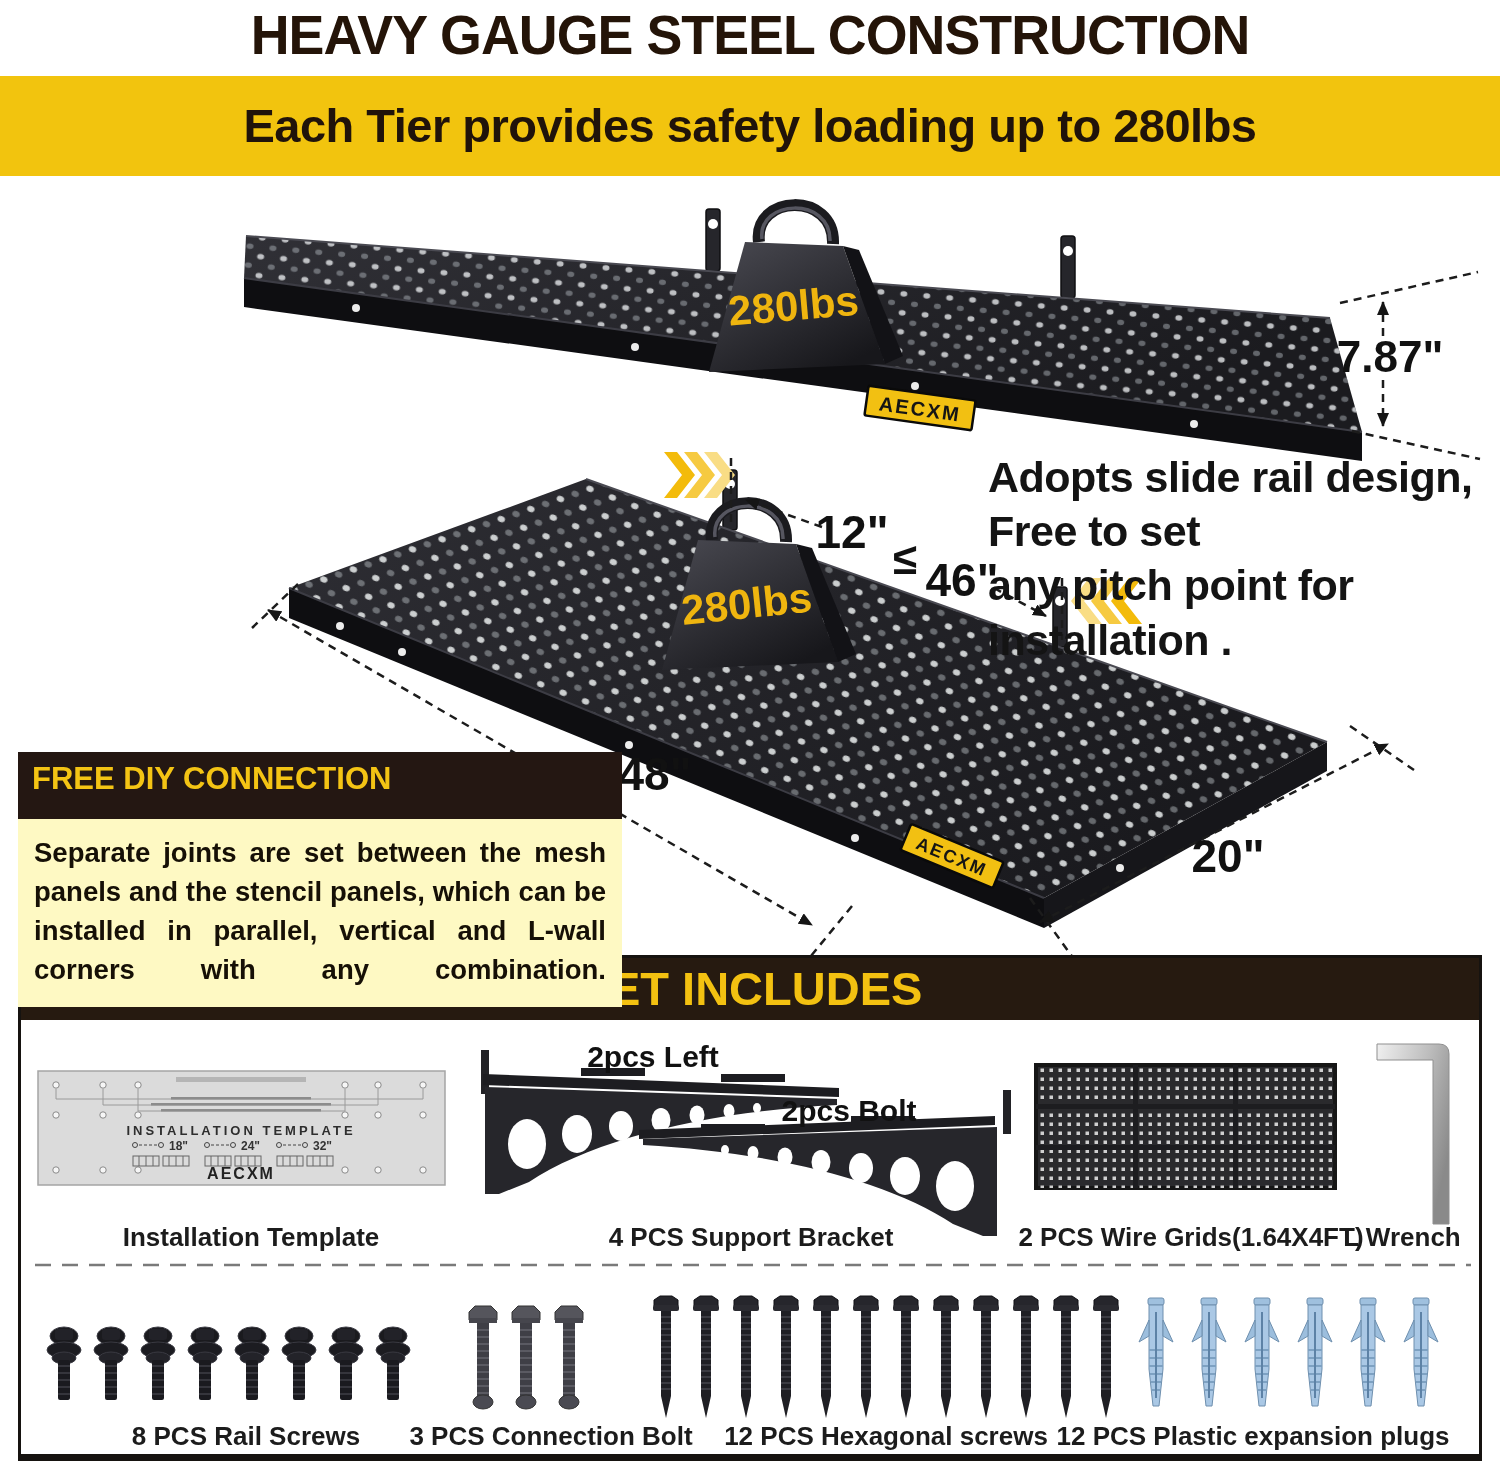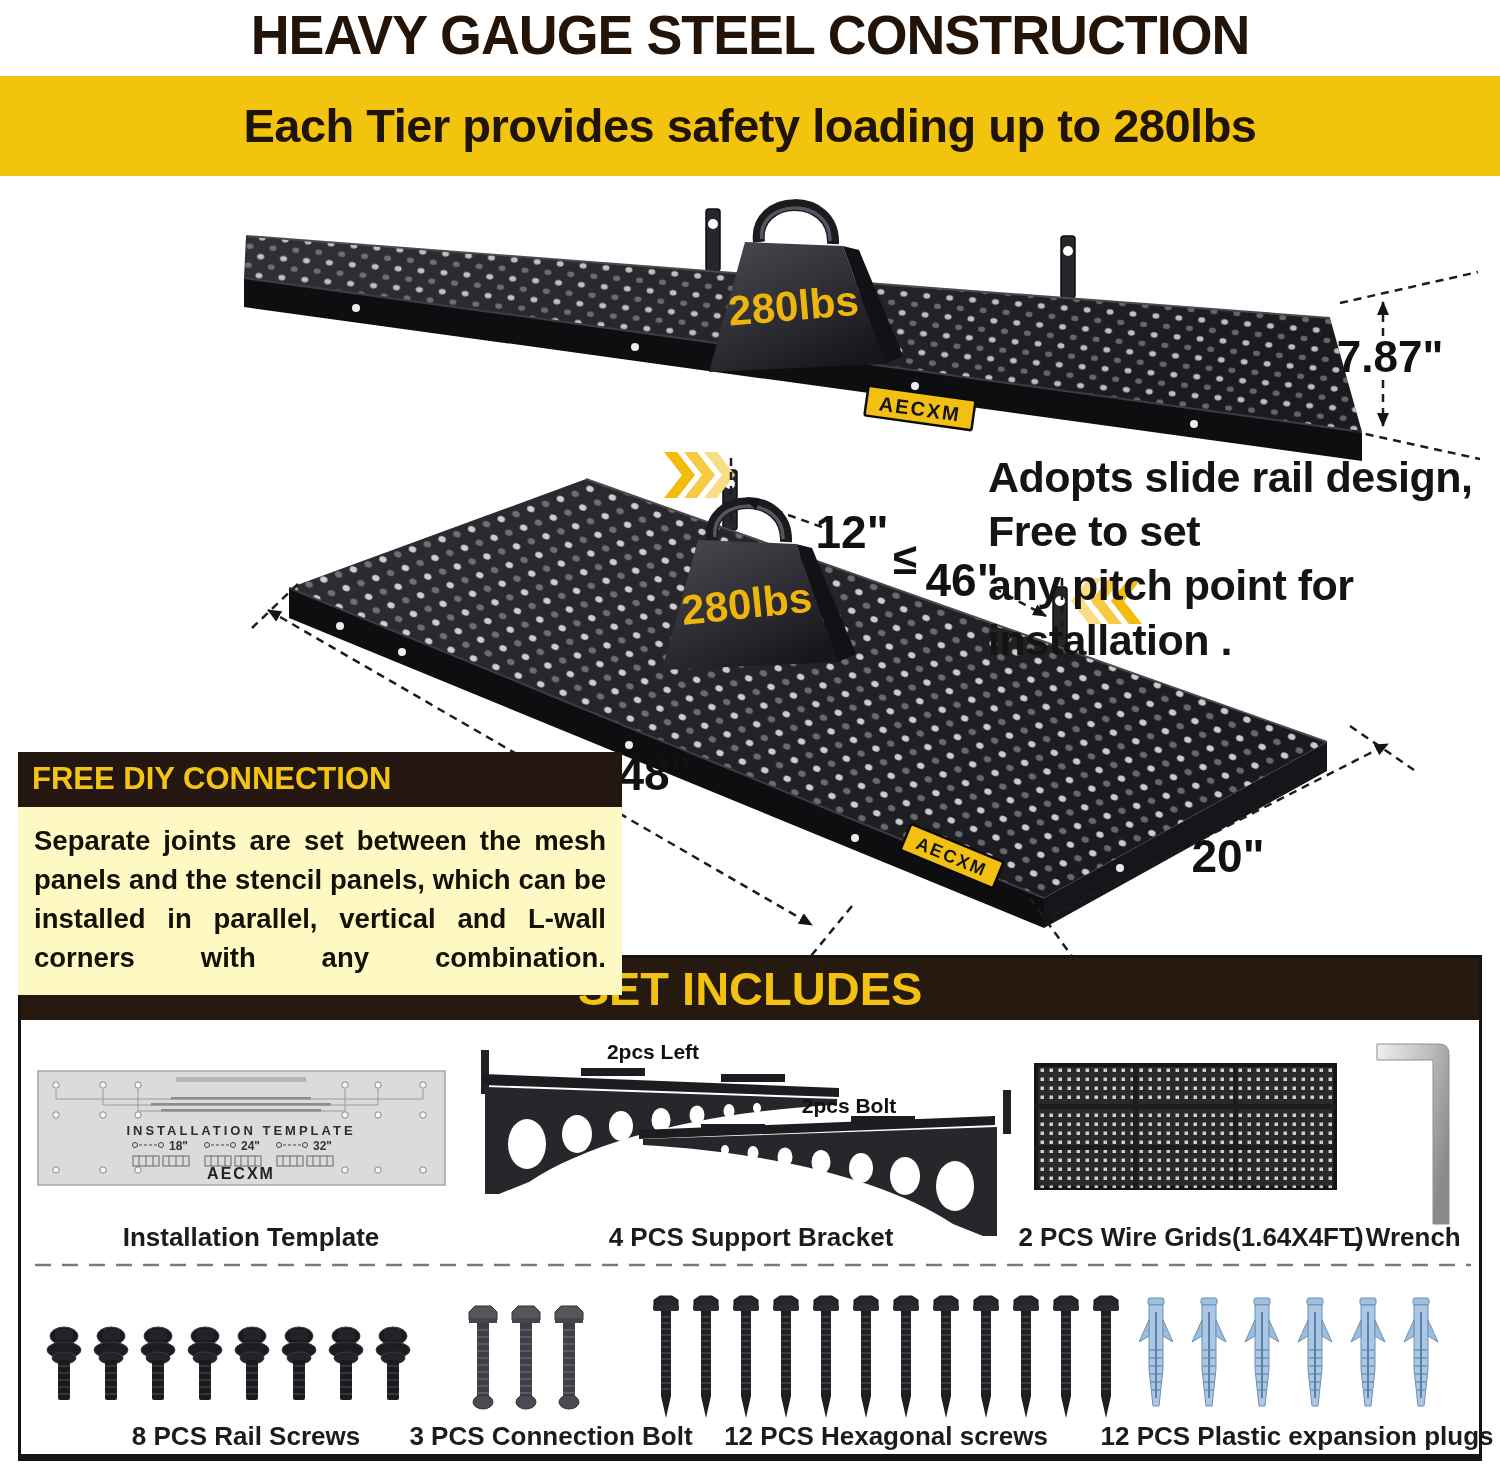--- a/index.html
+++ b/index.html
@@ -9,31 +9,31 @@
          font-size:56px;font-weight:bold;letter-spacing:-1px;color:#241408;
          transform:scaleX(.96);transform-origin:center;}
   .banner{position:absolute;top:76px;left:0;width:1500px;height:100px;background:#F2C40E;}
   .banner-text{width:100%;text-align:center;line-height:100px;font-size:47px;font-weight:bold;
          letter-spacing:-.5px;color:#20130A;}
   .hero-svg{position:absolute;top:0;left:0;z-index:1;}
   .slide-note{position:absolute;left:988px;top:450px;width:512px;z-index:2;
          font-size:43px;font-weight:bold;letter-spacing:-.5px;color:#141414;line-height:1.26;}
   .diy{position:absolute;left:18px;top:752px;width:604px;z-index:3;}
   .diy-header{background:#241712;color:#F4C414;font-size:31px;font-weight:bold;
-         padding:9px 14px 10px;letter-spacing:0;}
+         padding:9px 14px 22px;letter-spacing:0;}
   .diy-body{background:#fef9c3;color:#161006;font-size:27.5px;font-weight:bold;
          padding:14px 16px 18px;text-align:justify;text-align-last:justify;line-height:1.42;}
   .setbox{position:absolute;left:18px;top:955px;width:1458px;height:496px;z-index:2;
          background:#fff;border:3px solid #161310;border-bottom-width:7px;box-sizing:content-box;}
   .set-header{position:absolute;top:0;left:0;right:0;height:62px;background:#261A10;}
   .set-header-text{width:100%;text-align:center;line-height:62px;font-size:47px;font-weight:bold;
          color:#F3C111;letter-spacing:0;}
   .items-svg{position:absolute;top:0;left:0;z-index:1;}
   .cap{position:absolute;z-index:2;font-size:26px;font-weight:bold;color:#1C1C1C;text-align:center;}
-  .minilabel{position:absolute;z-index:2;font-size:21px;font-weight:bold;color:#111;text-align:center;}
+  .minilabel{position:absolute;z-index:2;font-size:30px;font-weight:bold;color:#111;text-align:center;}
 </style>
 </head>
 <body>
 
 <div class="canvas">
 
   <div class="title">HEAVY GAUGE STEEL CONSTRUCTION</div>
 
   <div class="banner">
     <div class="banner-text">Each Tier provides safety loading up to 280lbs</div>
@@ -389,16 +389,16 @@
     <div class="minilabel" style="left:728px;top:136px;width:200px;">2pcs Bolt</div>
 
     <div class="cap" style="left:40px;top:264px;width:380px;">Installation Template</div>
     <div class="cap" style="left:520px;top:264px;width:420px;">4 PCS Support Bracket</div>
     <div class="cap" style="left:950px;top:264px;width:440px;">2 PCS Wire Grids(1.64X4FT)</div>
     <div class="cap" style="left:1306px;top:264px;width:150px;">L Wrench</div>
 
     <div class="cap" style="left:55px;top:463px;width:340px;">8 PCS Rail Screws</div>
     <div class="cap" style="left:360px;top:463px;width:340px;">3 PCS Connection Bolt</div>
     <div class="cap" style="left:670px;top:463px;width:390px;">12 PCS Hexagonal screws</div>
-    <div class="cap" style="left:1076px;top:463px;width:400px;">12 PCS Plastic expansion plugs</div>
+    <div class="cap" style="left:1032px;top:463px;width:400px;">12 PCS Plastic expansion plugs</div>
   </div>
 
 </div>
 
 </body></html>

